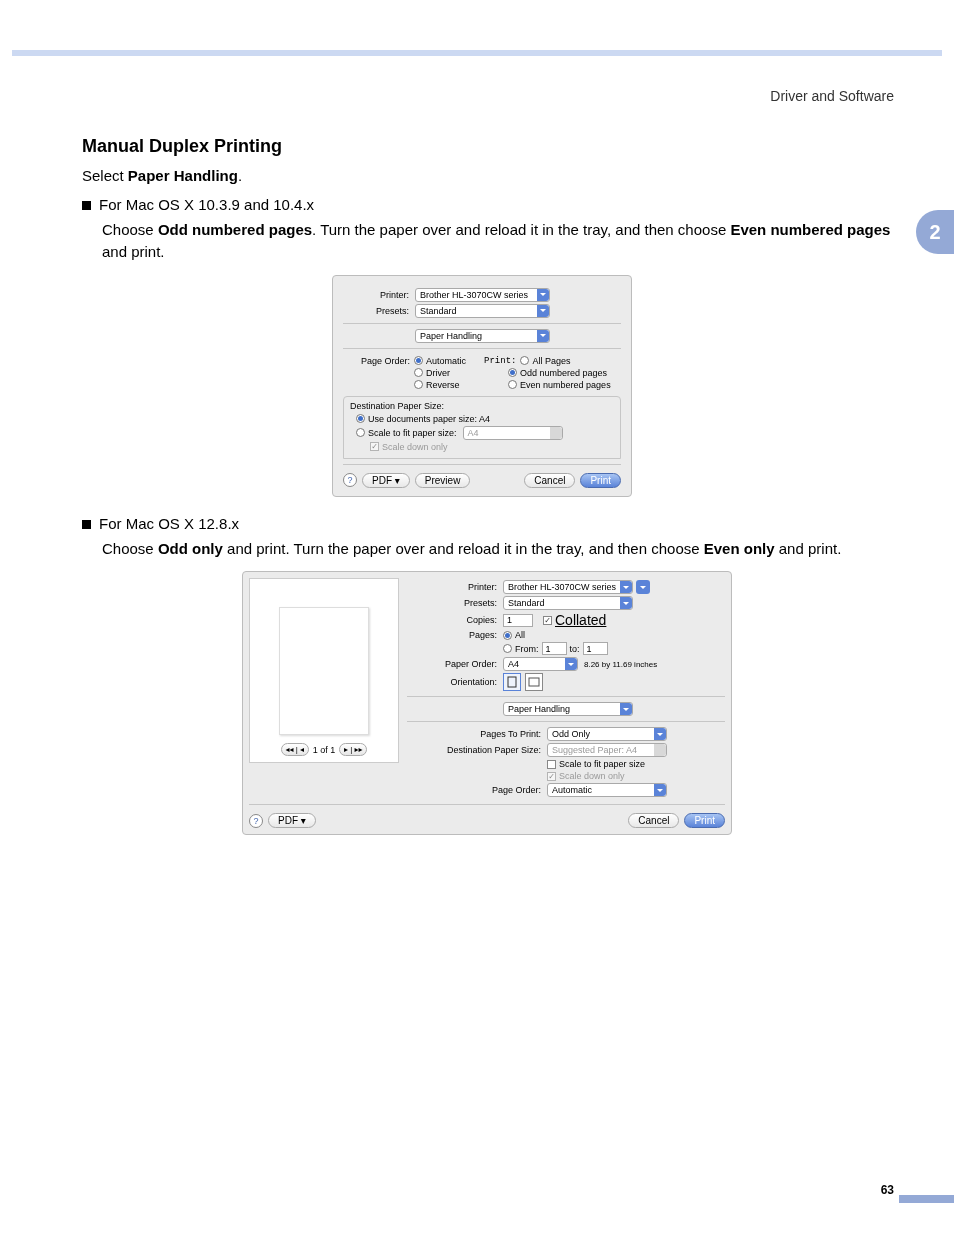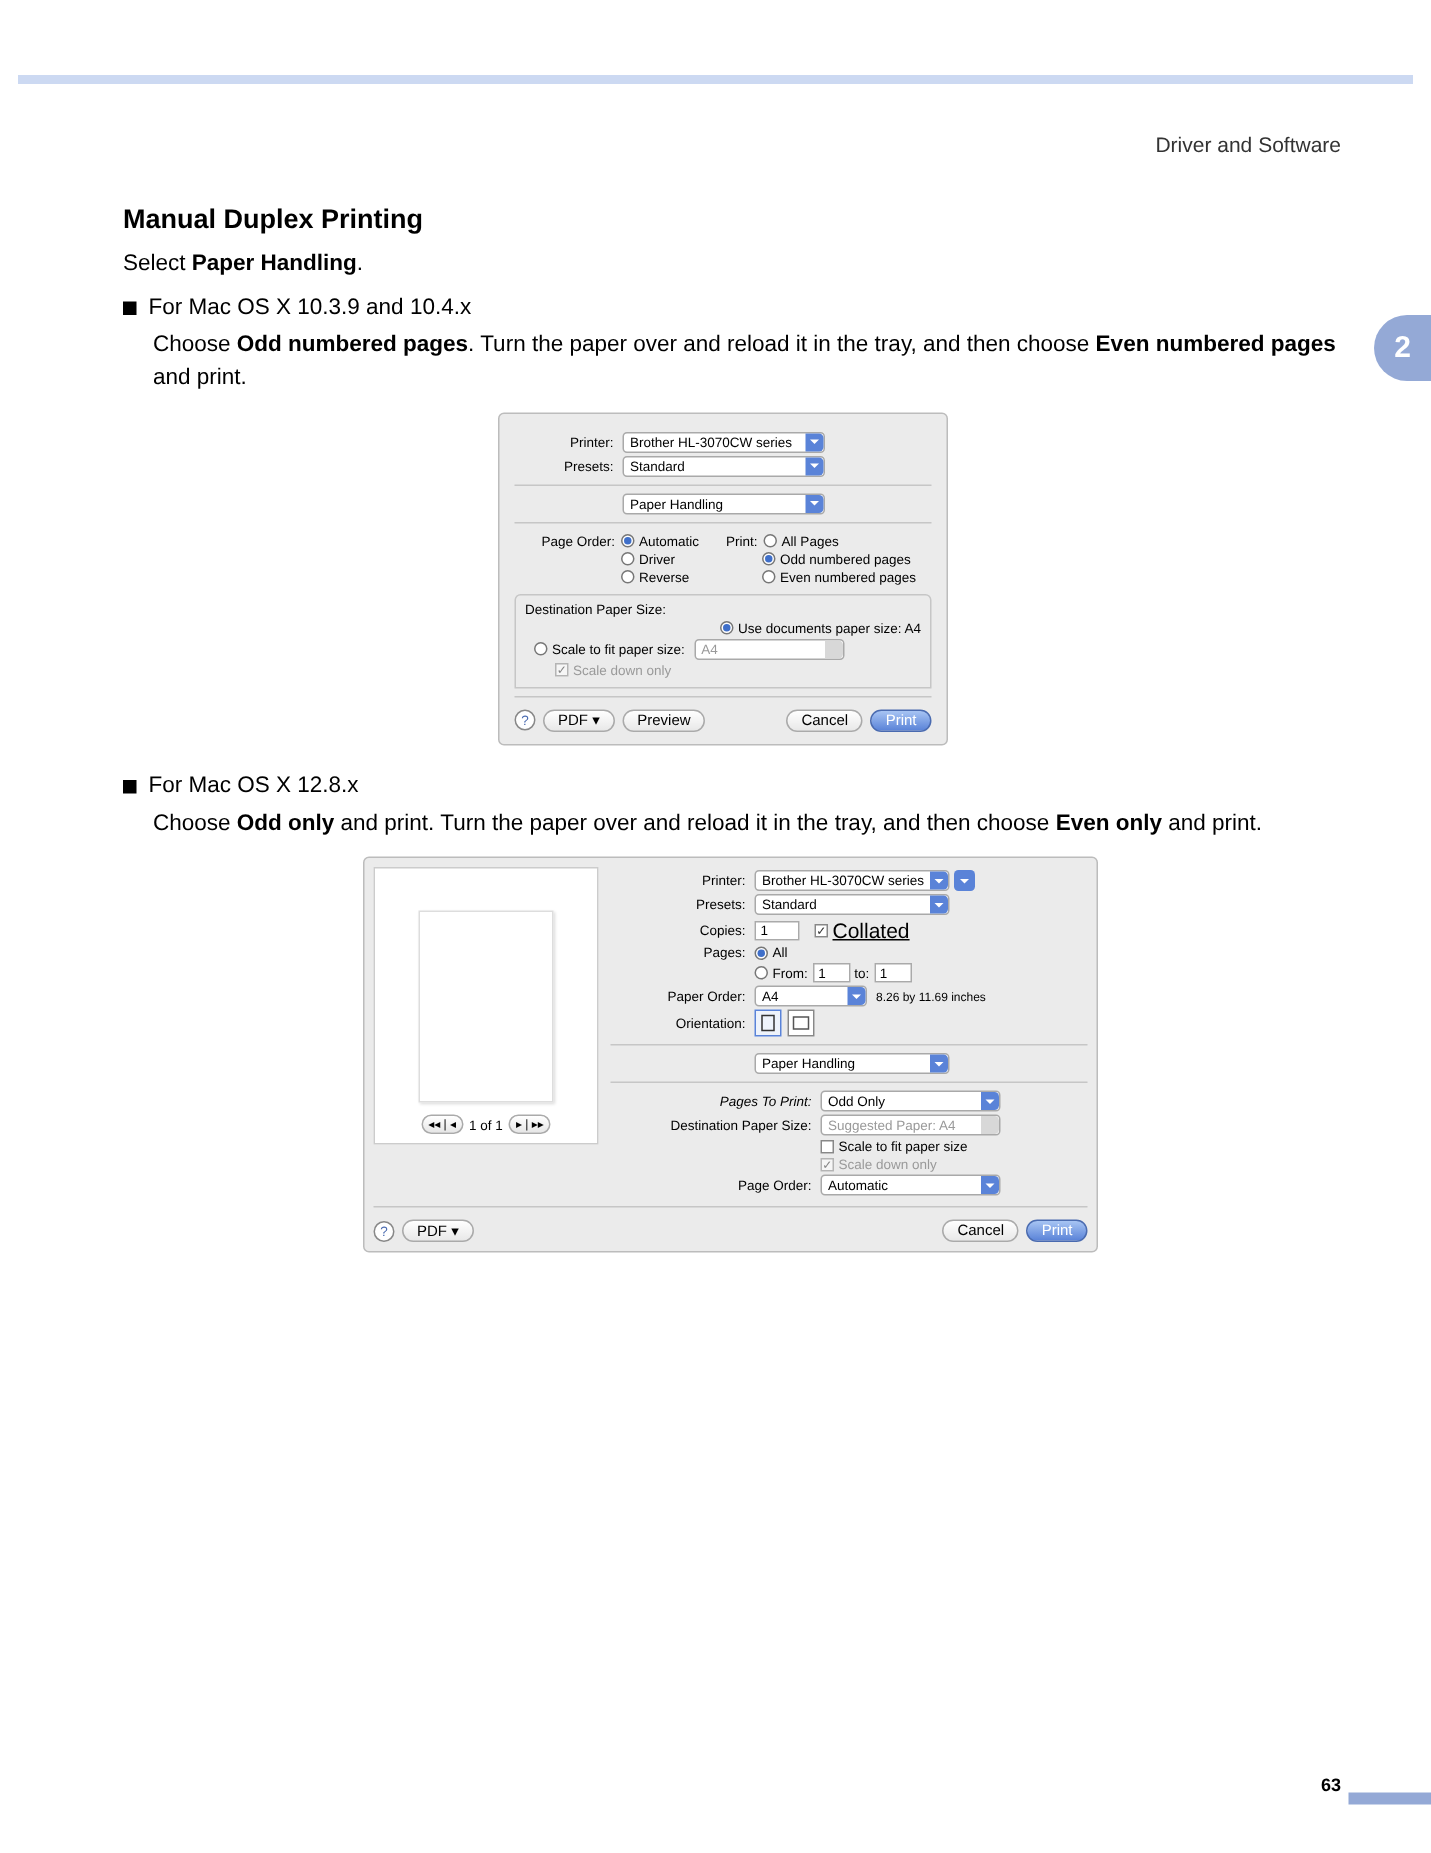--- a/index.html
+++ b/index.html
@@ -263,38 +263,38 @@
           <span class="radio"></span>
           <span>Driver</span>
         </div>
         <div style="display:flex; align-items:center; margin-left:53px; margin-top:2px;">
           <span class="radio"></span>
           <span>Reverse</span>
         </div>
       </div>
       <div>
         <div style="display:flex; align-items:center;">
-          <span style="margin-right:4px;">Print:</span>
+          <span style="margin-right:4px;font-family:Liberation Mono, monospace;">Print:</span>
           <span class="radio"></span>
           <span>All Pages</span>
         </div>
         <div style="display:flex; align-items:center; margin-left:24px; margin-top:2px;">
           <span class="radio selected"></span>
           <span>Odd numbered pages</span>
         </div>
         <div style="display:flex; align-items:center; margin-left:24px; margin-top:2px;">
           <span class="radio"></span>
           <span>Even numbered pages</span>
         </div>
       </div>
     </div>
 
     <div class="group-box">
       <div style="margin-bottom:3px;">Destination Paper Size:</div>
-      <div style="display:flex; align-items:center; margin-left:6px;justify-content:flex-end;">
+      <div style="display:flex; align-items:center; margin-left:6px;">
         <span class="radio selected"></span>
         <span>Use documents paper size:  A4</span>
       </div>
       <div style="display:flex; align-items:center; margin-left:6px; margin-top:2px;">
         <span class="radio"></span>
         <span>Scale to fit paper size:</span>
         <div class="mac-select" style="width:100px; margin-left:6px;">
           <span class="disabled-text">A4</span>
           <div class="sel-arrow-grey"></div>
         </div>
@@ -403,21 +403,21 @@
         <hr class="hr-thin">
         <div class="mac-row">
           <div class="lbl2"></div>
           <div class="mac-select" style="width:130px">
             <span>Paper Handling</span>
             <div class="sel-arrow"></div>
           </div>
         </div>
         <hr class="hr-thin">
         <div class="mac-row">
-          <div class="lbl2" style="width:140px;font-style:italic;">Pages To Print:</div>
+          <div class="lbl2" style="width:140px;">Pages To Print:</div>
           <div class="mac-select" style="width:120px">
             <span>Odd Only</span>
             <div class="sel-arrow"></div>
           </div>
         </div>
         <div class="mac-row">
           <div class="lbl2" style="width:140px;">Destination Paper Size:</div>
           <div class="mac-select" style="width:120px">
             <span class="disabled-text">Suggested Paper: A4</span>
             <div class="sel-arrow-grey"></div>

